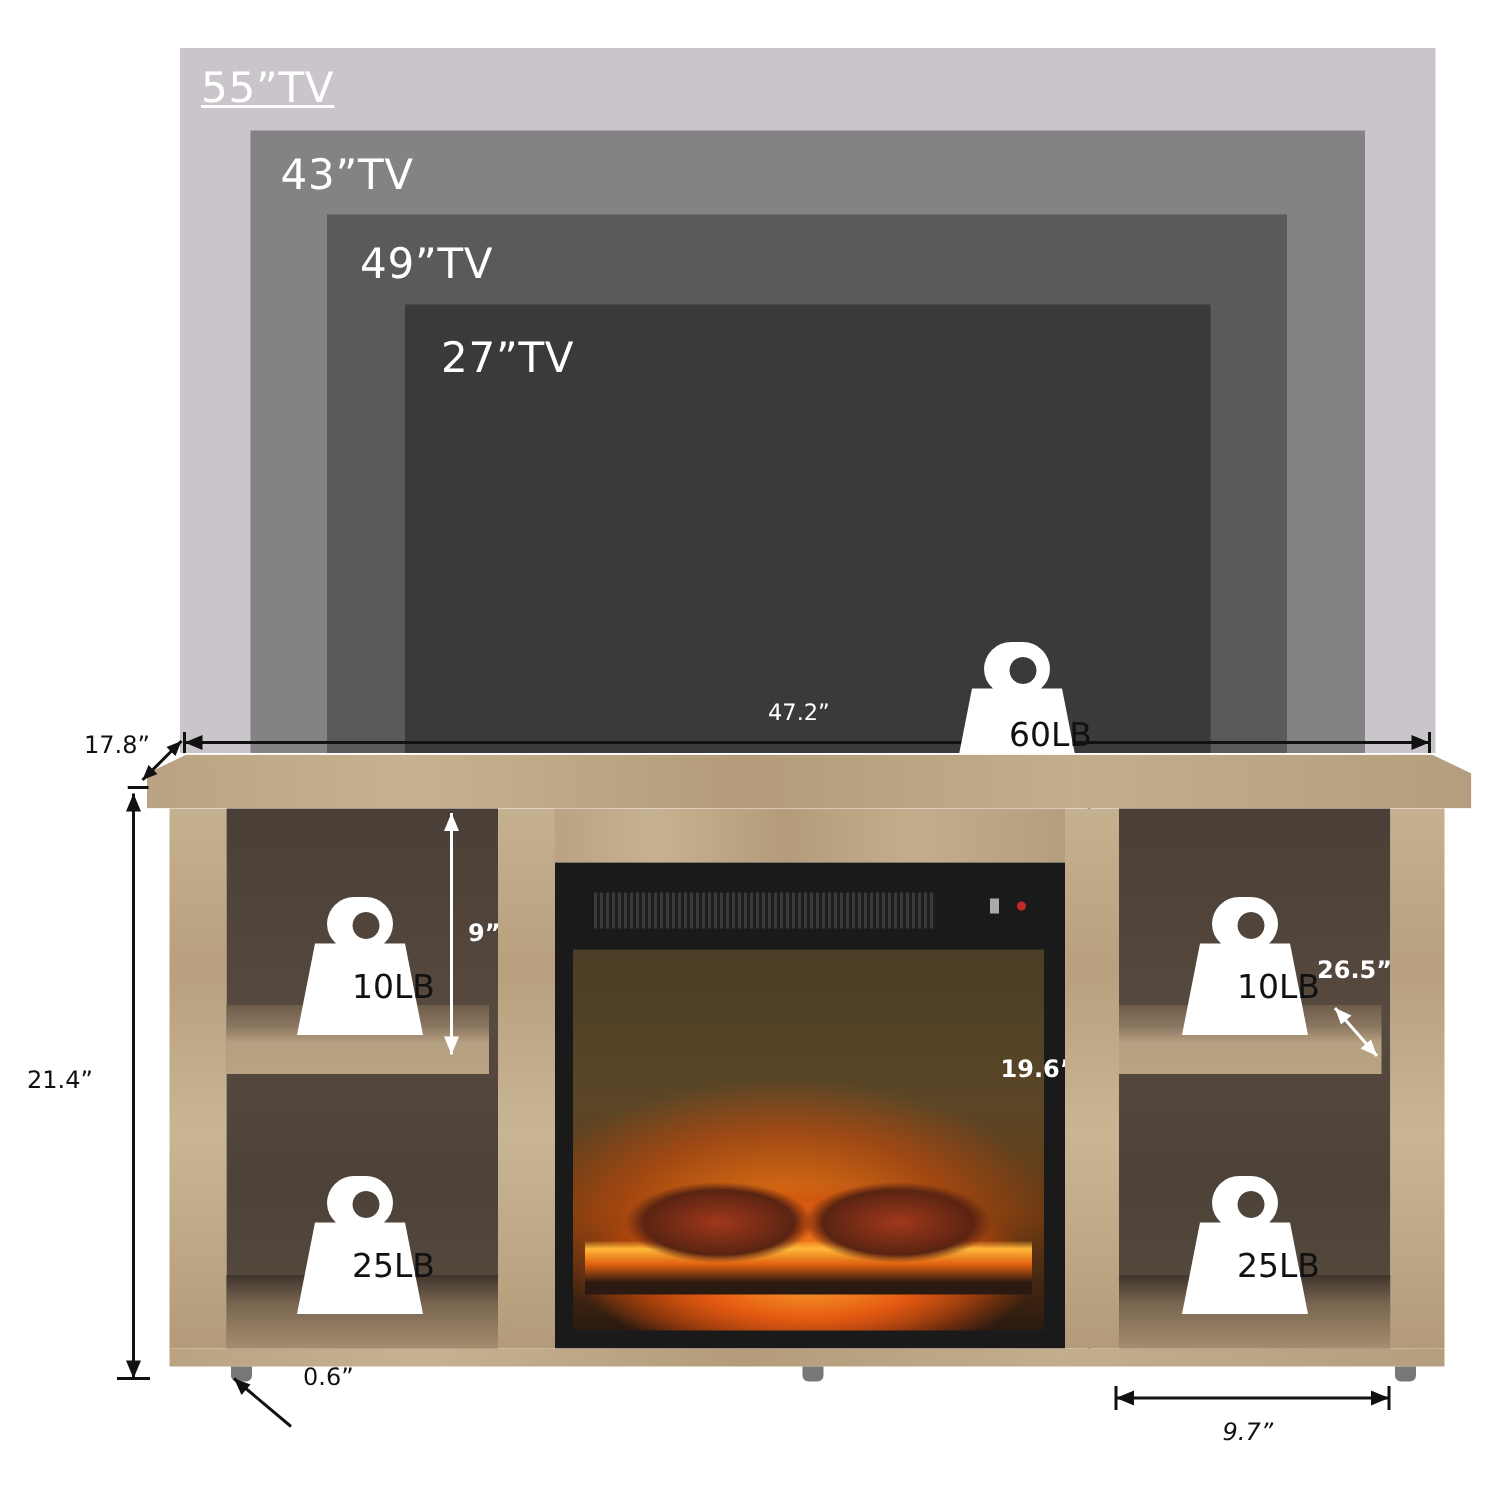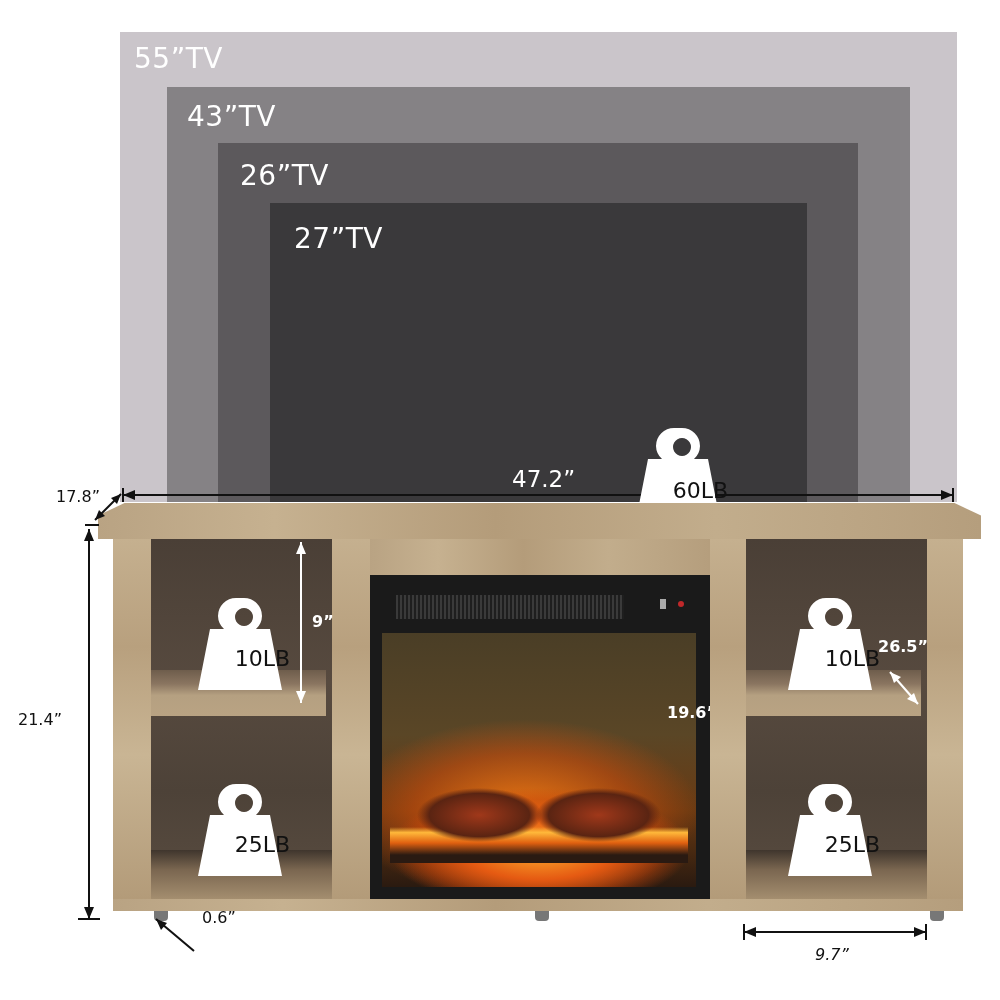--- a/index.html
+++ b/index.html
@@ -14,39 +14,39 @@
   .dim-white { position:absolute; color:#fff; font-family:"DejaVu Sans", sans-serif; font-size:16px; font-weight:bold; }
   .weight { position:absolute; }
   .weight svg { display:block; }
   .weight .wlabel { position:absolute; left:0; right:0; text-align:right; color:#111; font-family:"DejaVu Sans", sans-serif; font-size:22px; }
   .foot { position:absolute; width:14px; height:10px; background:#777; border-radius:0 0 4px 4px; }
 </style>
 </head>
 <body>
 
 <div class="tv" style="left:120px;top:32px;width:837px;height:470px;background:#cac5ca;"></div>
-<div class="tv-label" style="left:134px;top:42px;">55”TV</div>
+<div class="tv-label" style="left:134px;top:42px;text-decoration:underline;">55”TV</div>
 
 <div class="tv" style="left:167px;top:87px;width:743px;height:415px;background:#858285;"></div>
 <div class="tv-label" style="left:187px;top:100px;">43”TV</div>
 
 <div class="tv" style="left:218px;top:143px;width:640px;height:359px;background:#5c595c;"></div>
-<div class="tv-label" style="left:240px;top:159px;">26”TV</div>
+<div class="tv-label" style="left:240px;top:159px;">49”TV</div>
 
 <div class="tv" style="left:270px;top:203px;width:537px;height:299px;background:#3a393b;"></div>
 <div class="tv-label" style="left:294px;top:222px;">27”TV</div>
 
 <svg class="abs" style="left:115px;top:485px;" width="850" height="20">
   <line x1="8" y1="10" x2="838" y2="10" stroke="#111" stroke-width="2"></line>
   <line x1="8" y1="3" x2="8" y2="17" stroke="#111" stroke-width="2"></line>
   <line x1="838" y1="3" x2="838" y2="17" stroke="#111" stroke-width="2"></line>
   <polygon points="8,10 20,5 20,15" fill="#111"></polygon>
   <polygon points="838,10 826,5 826,15" fill="#111"></polygon>
 </svg>
-<div class="dim-white" style="left:512px;top:466px;font-weight:normal;font-size:23px;">47.2”</div>
+<div class="dim-white" style="left:512px;top:466px;font-weight:normal;font-size:15px;">47.2”</div>
 
 <div class="weight" style="left:636px;top:428px;width:92px;height:92px;">
   <svg width="92" height="92" viewBox="0 0 92 92">
     <path d="M46 0 a18 18 0 0 1 18 18 a18 18 0 0 1 -6 13 h14 l12 61 h-84 l12 -61 h14 a18 18 0 0 1 -6 -13 a18 18 0 0 1 18 -18 z M46 10 a9 9 0 1 0 0.01 0 z" fill="#fff" fill-rule="evenodd"></path>
   </svg>
   <div class="wlabel" style="top:50px;">60LB</div>
 </div>
 
 <div class="abs wood" style="left:98px;top:503px;width:883px;height:36px;clip-path:polygon(3% 0,97% 0,100% 35%,100% 100%,0 100%,0 35%);"></div>
 

